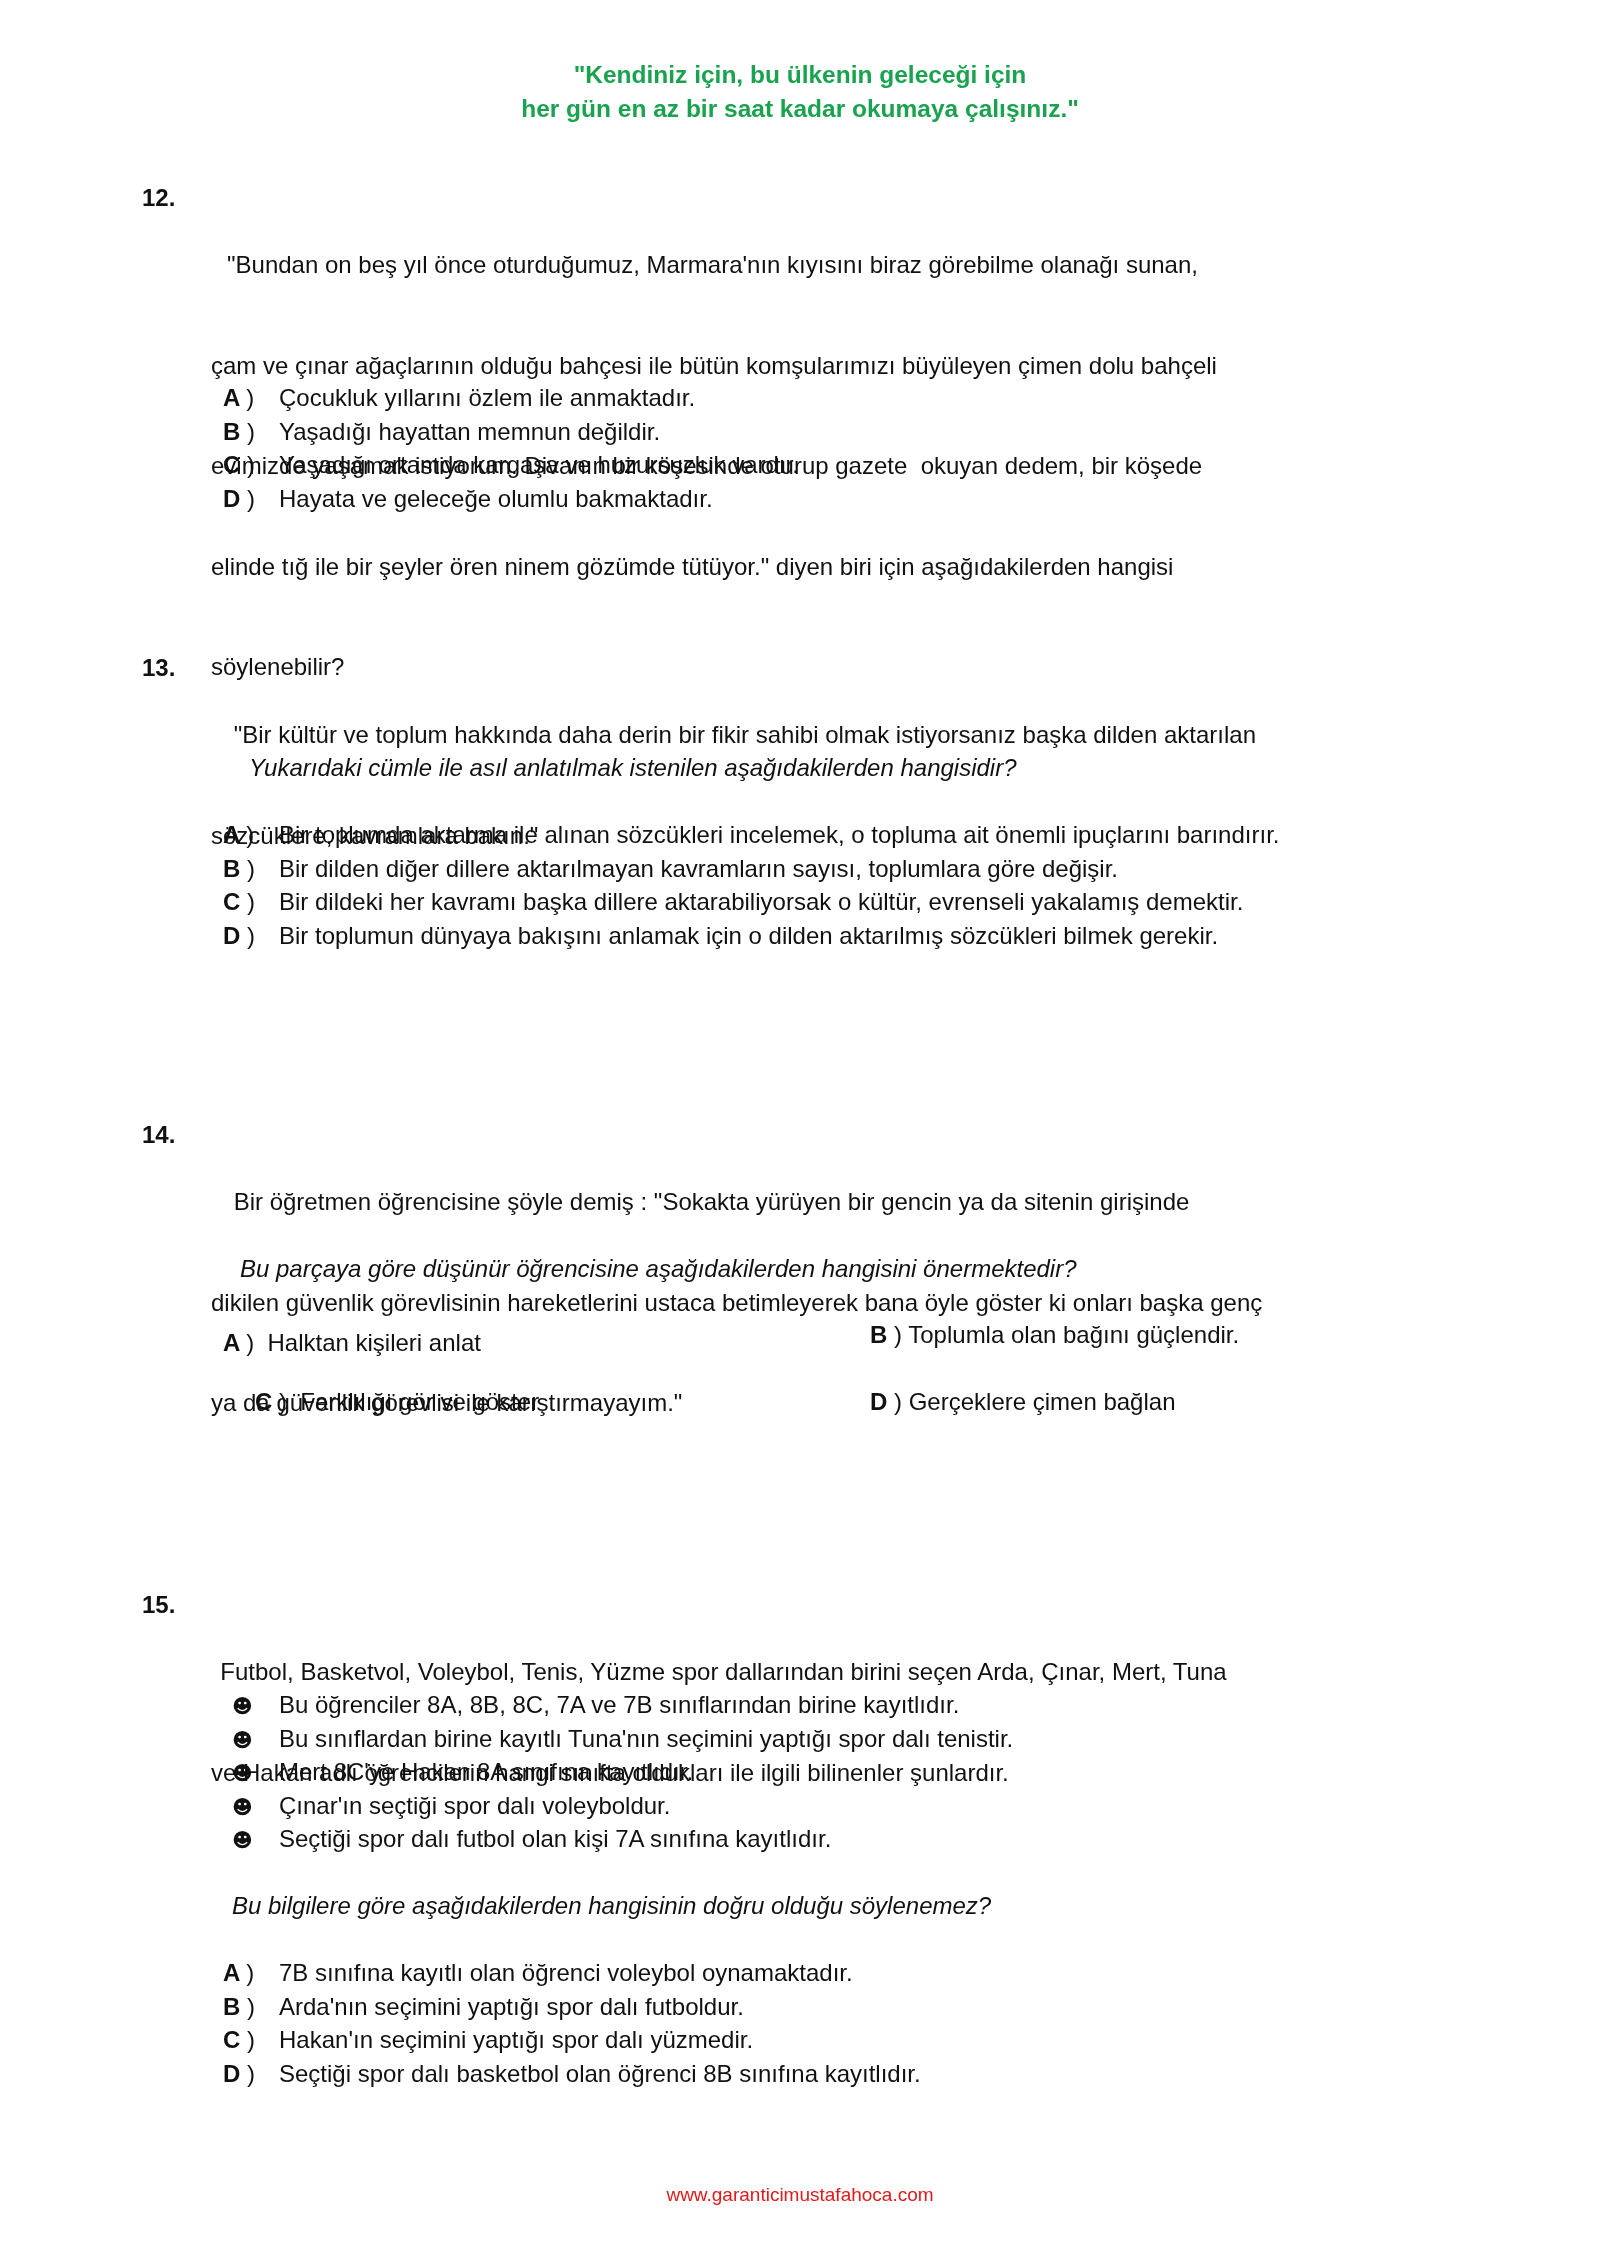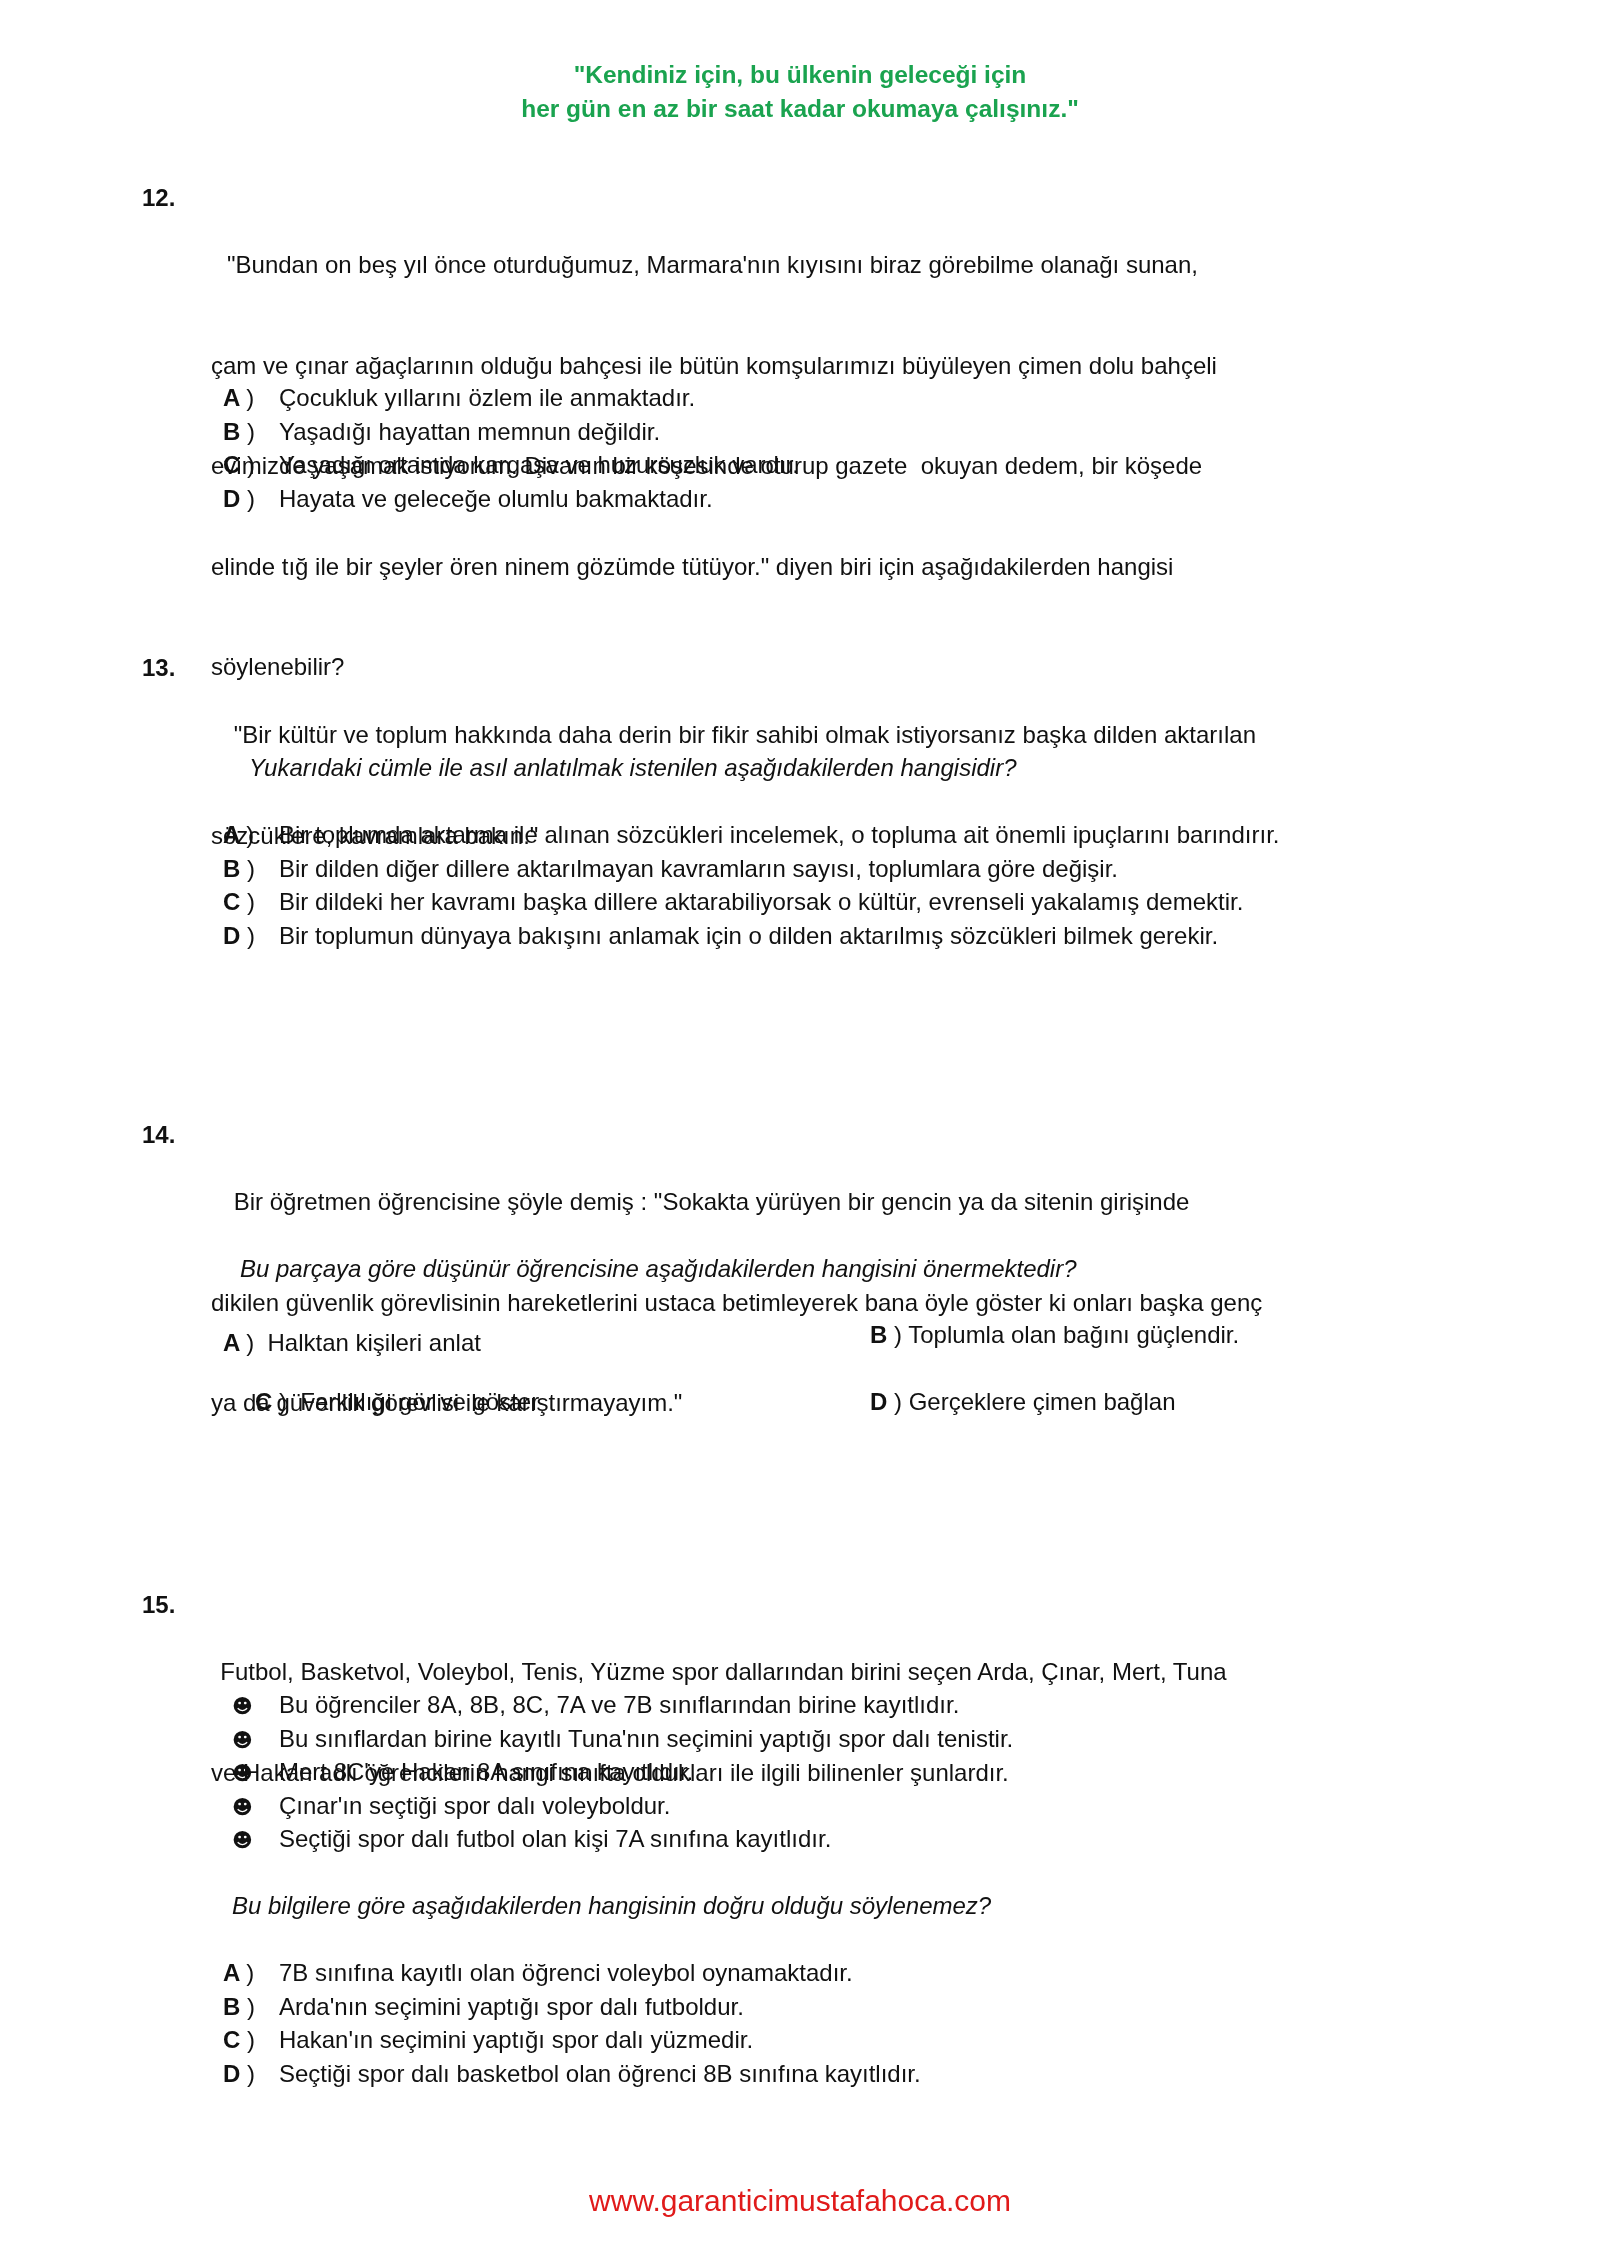--- a/index.html
+++ b/index.html
@@ -104,21 +104,21 @@
       left: 47px;
       top: 0;
     }
     .footer {
       position: absolute;
       left: 0;
       top: 2184px;
       width: 1600px;
       text-align: center;
       color: #e01a1a;
-      font-size: 30px;
+      font-size: 19px;
     }
   </style>
 </head>
 <body>
 
 <div class="motto">
   <div>"Kendiniz için, bu ülkenin geleceği için</div>
   <div>her gün en az bir saat kadar okumaya çalışınız."</div>
 </div>
 

